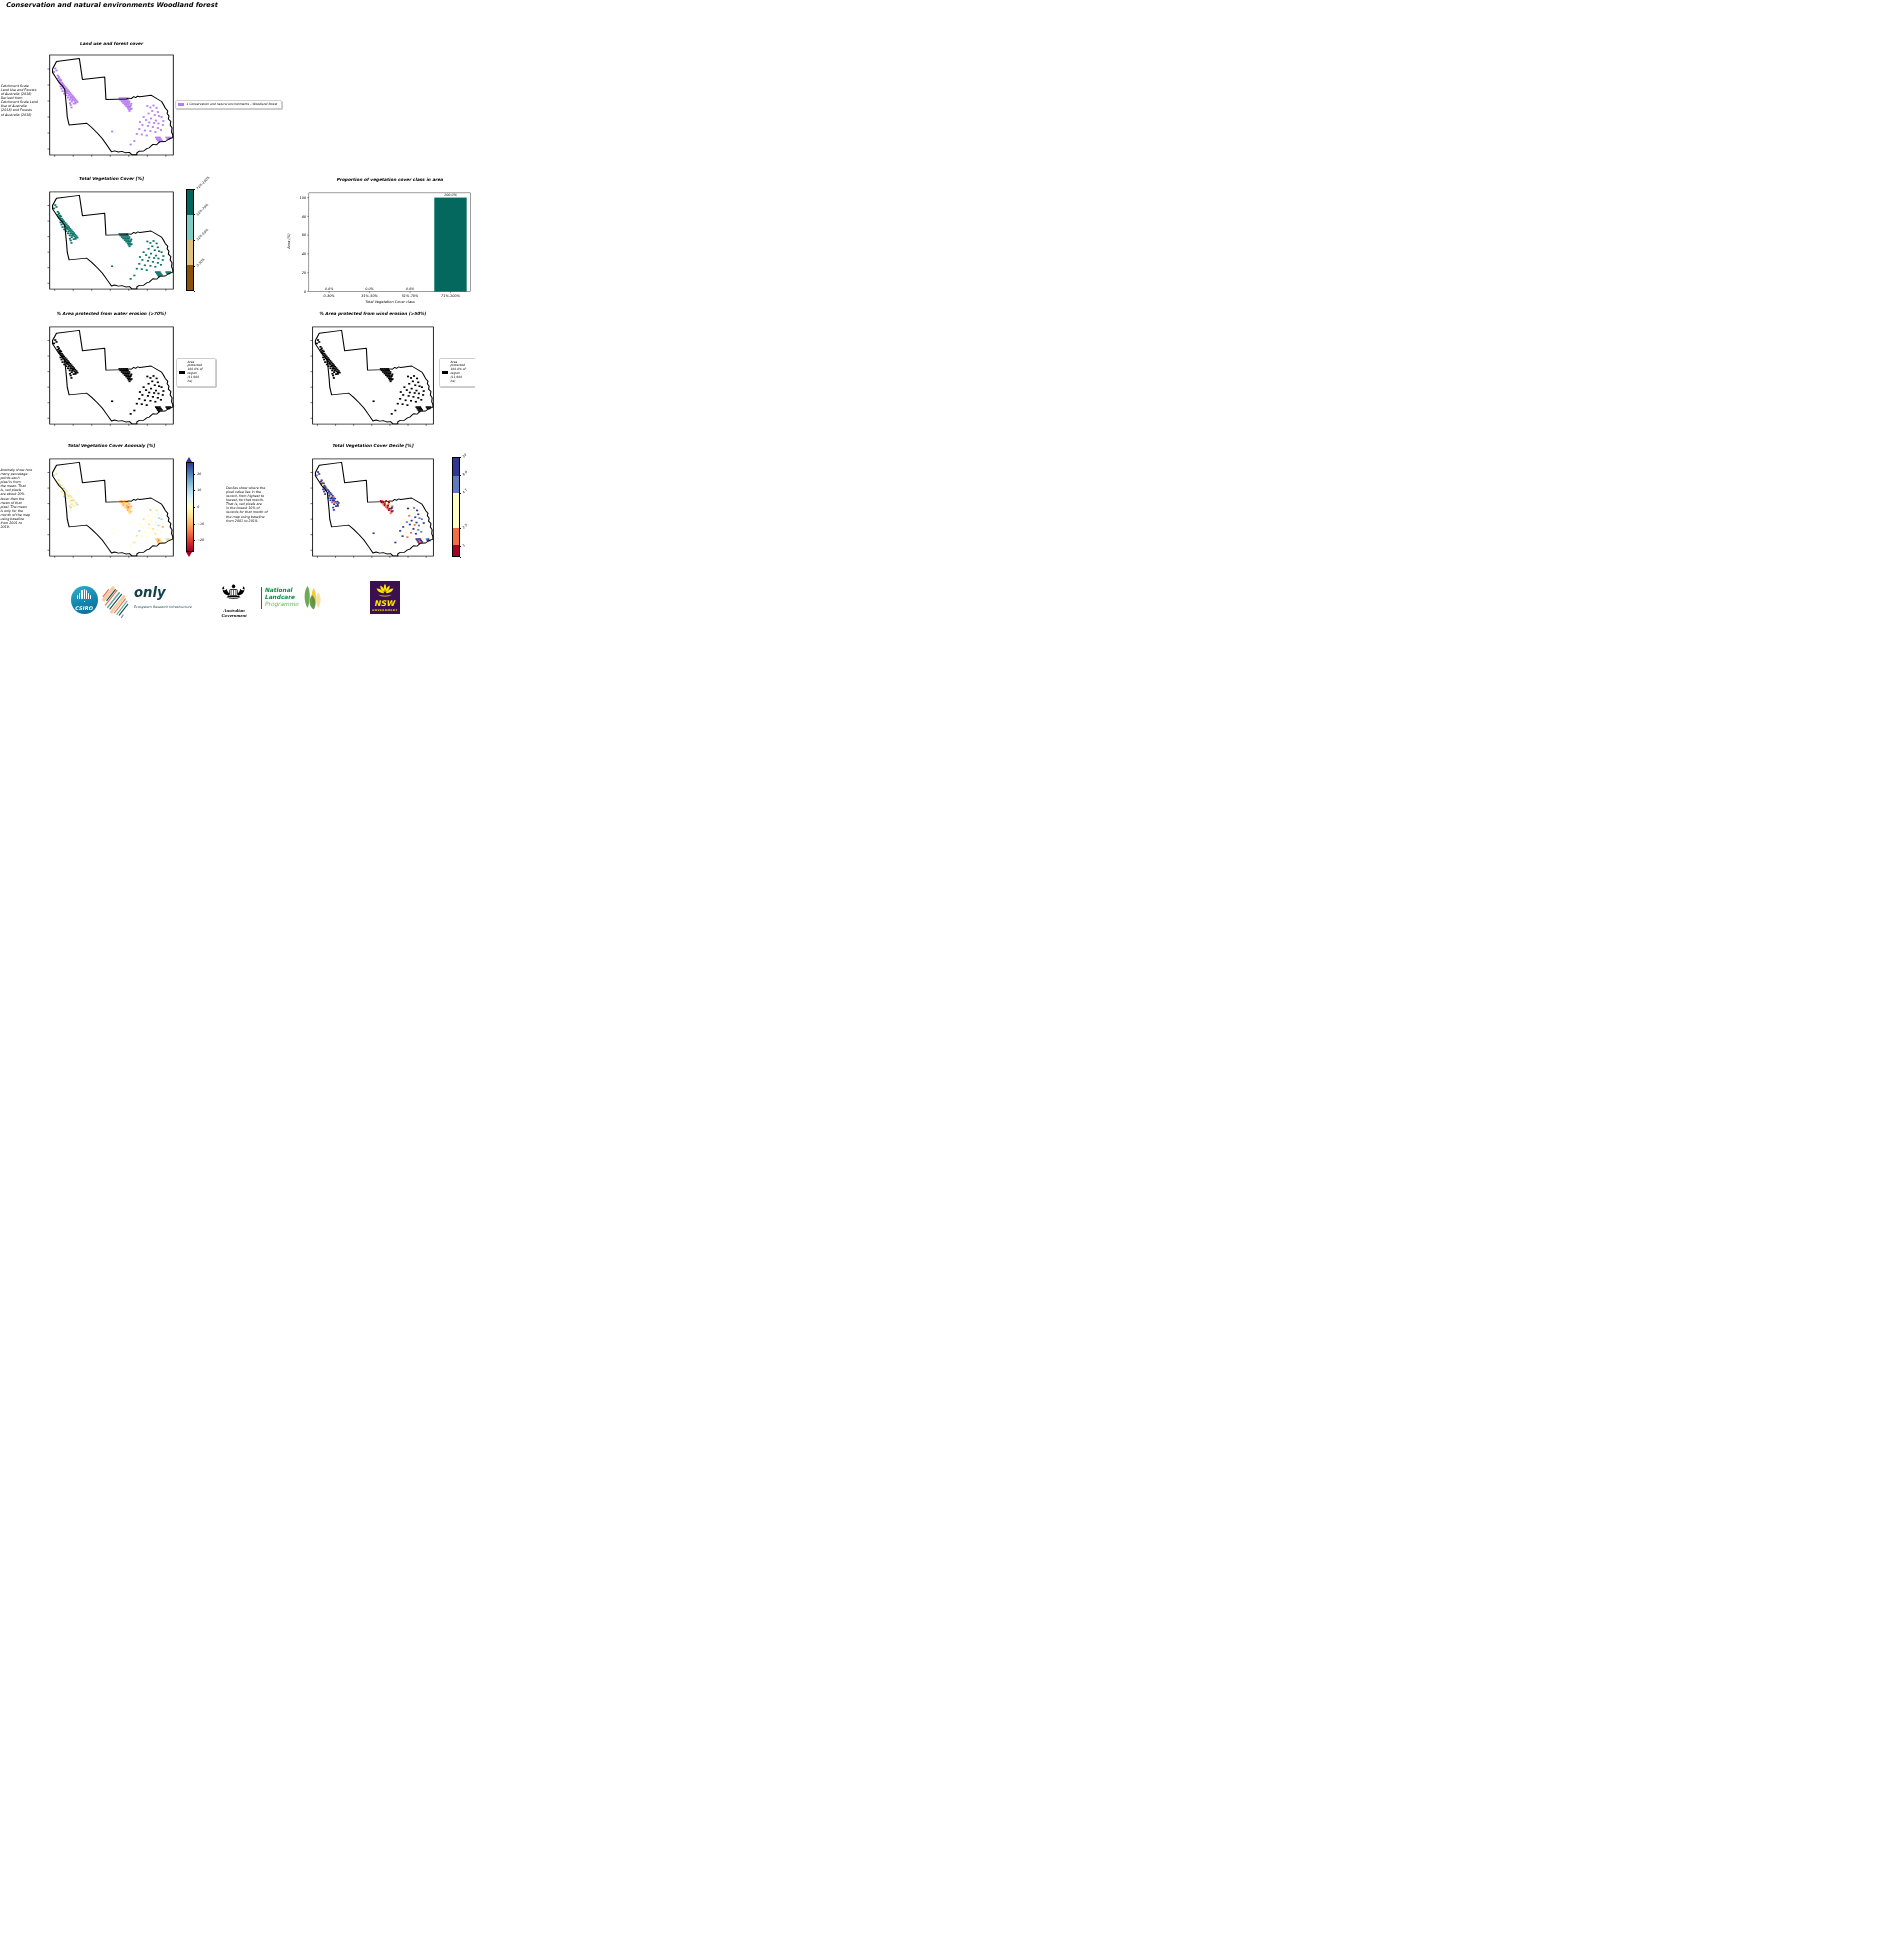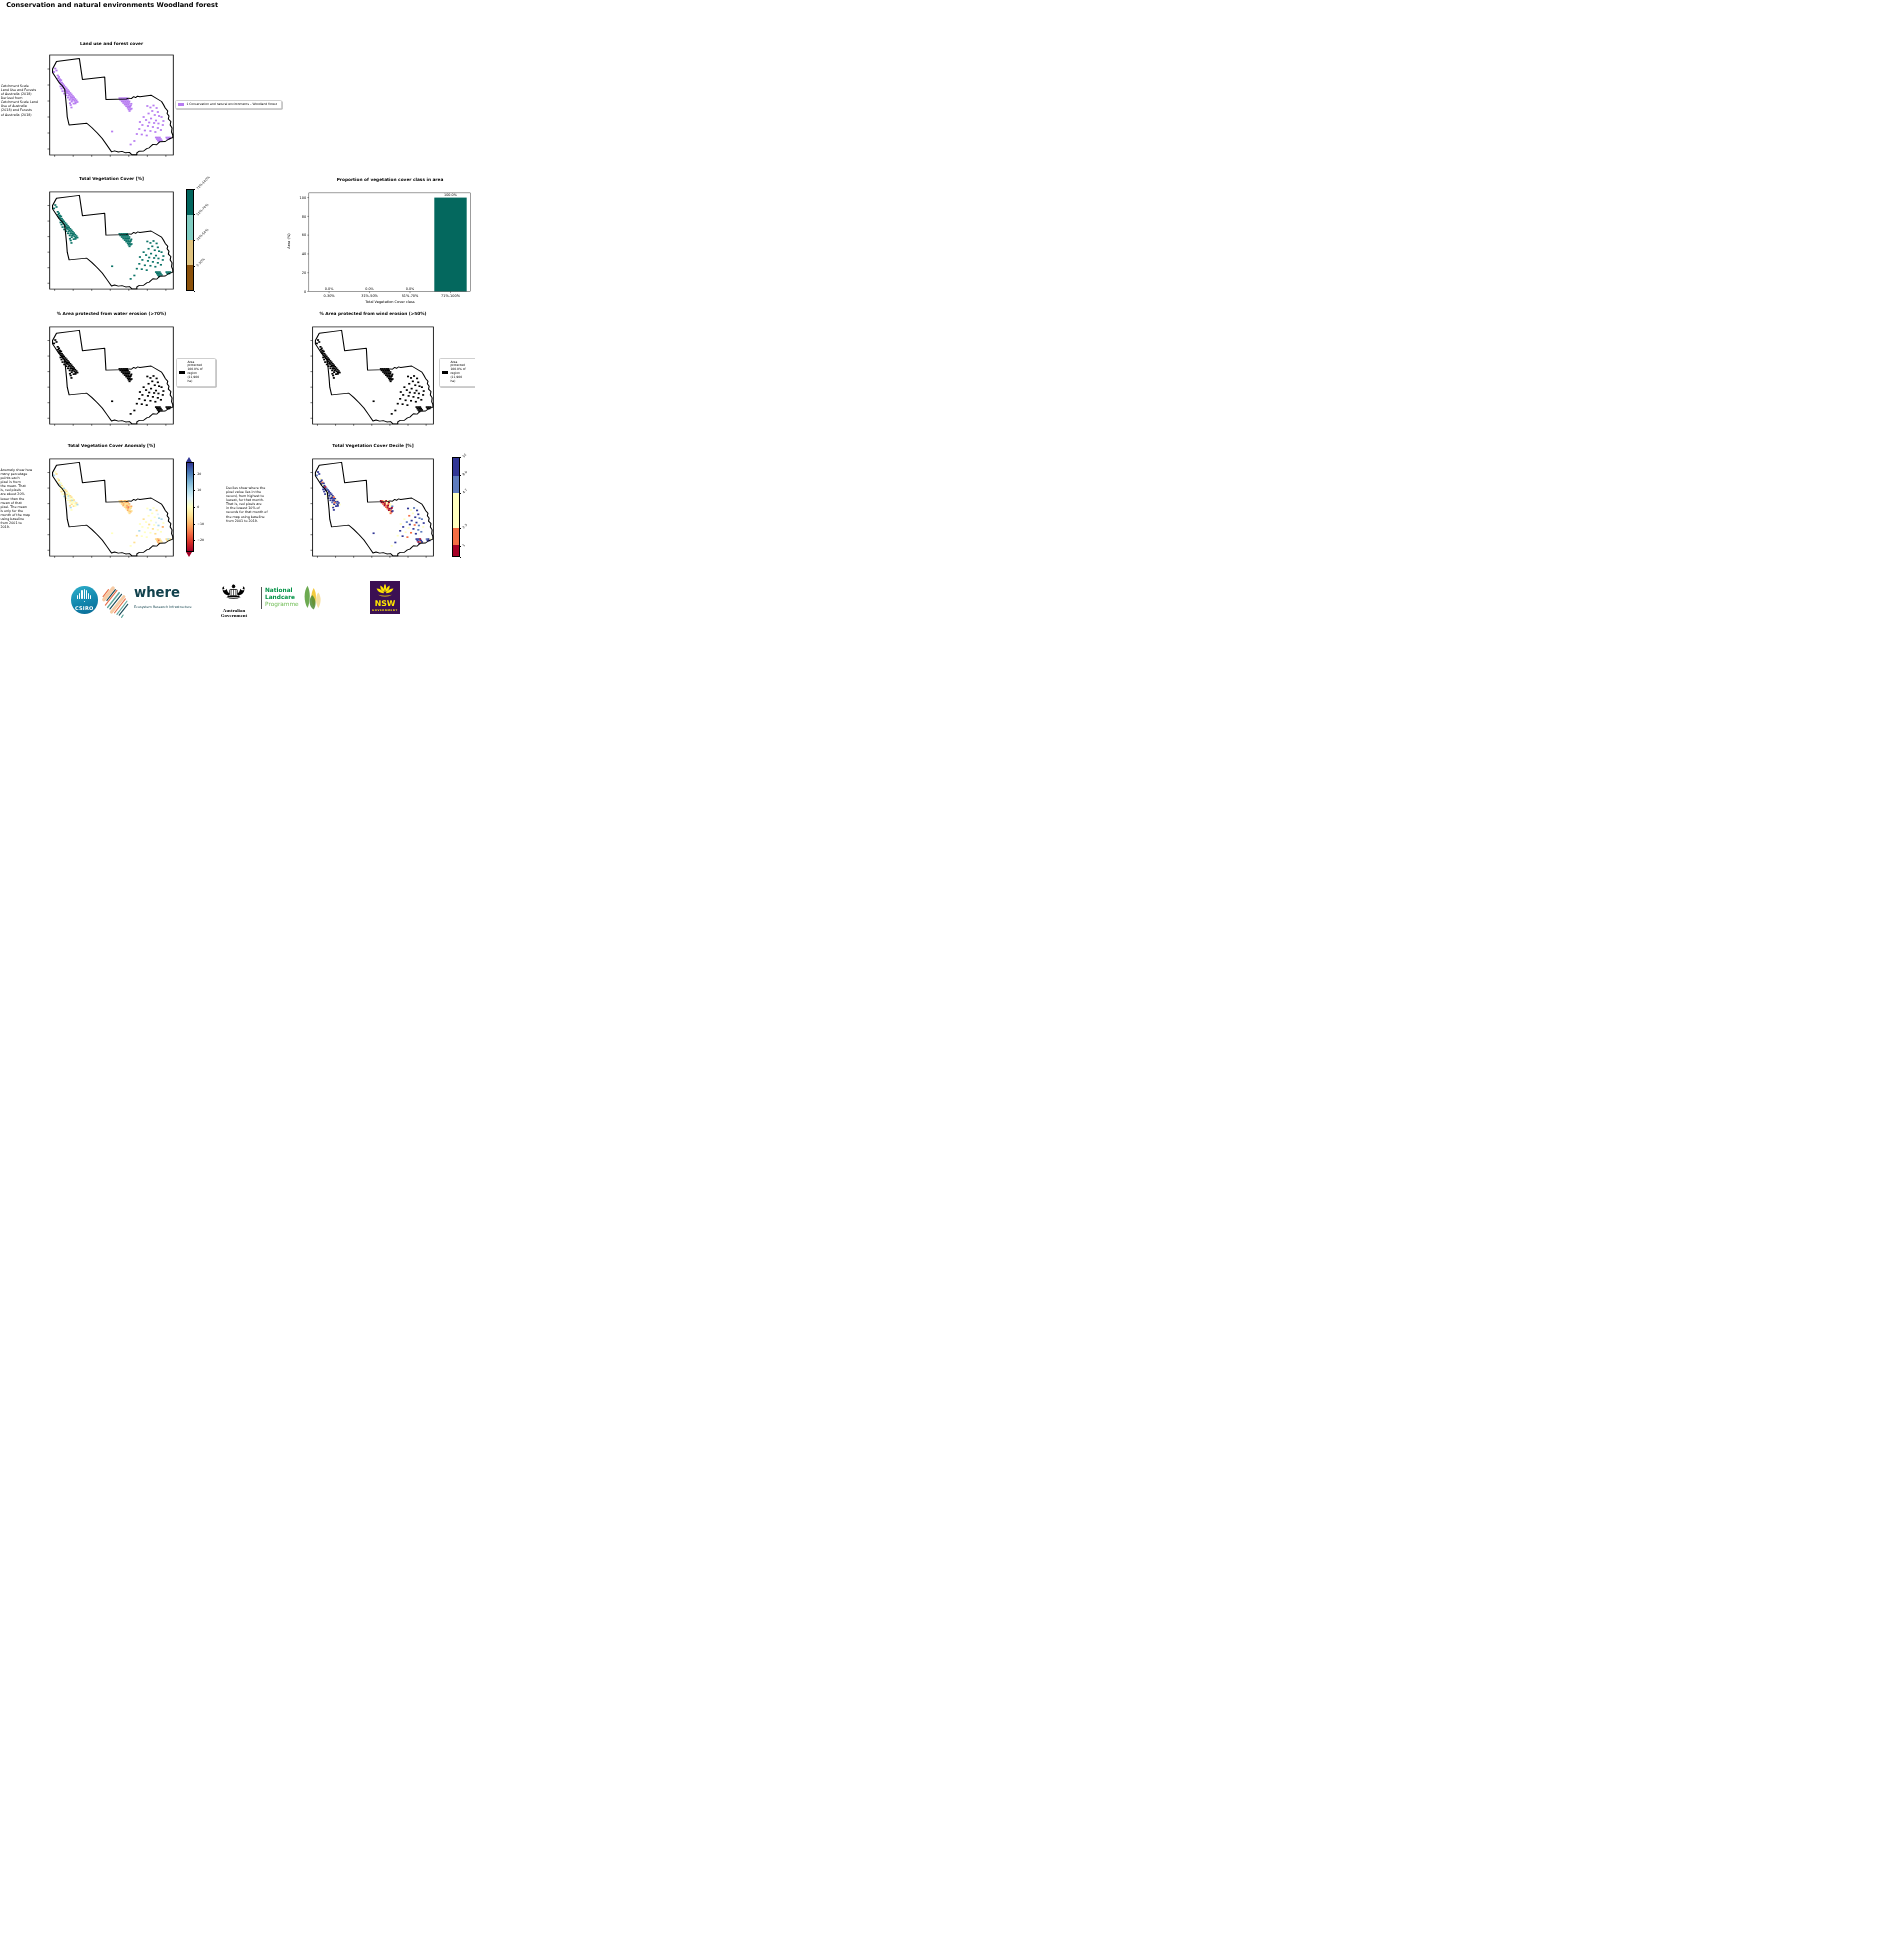--- a/index.html
+++ b/index.html
@@ -1,17 +1,17 @@
 <!DOCTYPE html>
 <html style="font-size:6.2px"><head>
 <meta charset="utf-8">
 <style>
   html,body{margin:0;padding:0;background:#ffffff;}
   .page{position:relative;width:475px;height:621px;background:#fff;overflow:hidden;
-        font-family:"DejaVu Sans","Liberation Sans",sans-serif;color:#000;}
+        font-family:"DejaVu Sans","Liberation Sans",sans-serif;color:#000;font-style:italic;}
   .page-title{position:absolute;left:6.2px;top:0.8px;font-size:6.6px;font-weight:bold;}
   .map-title{position:absolute;font-size:4.3px;font-weight:bold;text-align:center;}
   .map-panel{position:absolute;}
   .map-panel svg{width:100%;height:100%;display:block;}
   .note{position:absolute;font-size:3.3px;line-height:1.24;white-space:pre-line;}
   .legend-box{position:absolute;background:#fff;border:0.4px solid #cfcfcf;border-radius:1.6px;
               box-shadow:0.8px 0.8px 0 #b9b9b9;display:flex;align-items:center;gap:2.3px;padding:1.6px 2.3px;}
   .legend-box .swatch{display:inline-block;width:5.8px;height:3.1px;flex:0 0 auto;}
   .legend-box .legend-text{font-size:3px;line-height:1.3;white-space:pre-line;}
   .colorbar{position:absolute;}
@@ -1174,21 +1174,21 @@
       <line x1="26" y1="62" x2="56" y2="24" stroke="#1d4e5a" stroke-width="3"></line>
       <line x1="30" y1="70" x2="62" y2="30" stroke="#f6cba4" stroke-width="8"></line>
       <line x1="38" y1="72" x2="66" y2="36" stroke="#e8714b" stroke-width="3"></line>
       <line x1="44" y1="76" x2="70" y2="42" stroke="#5ea79d" stroke-width="3"></line>
       <line x1="18" y1="40" x2="40" y2="12" stroke="#1d4e5a" stroke-width="3"></line>
       <line x1="8" y1="30" x2="22" y2="12" stroke="#e8714b" stroke-width="3"></line>
       <line x1="50" y1="78" x2="72" y2="50" stroke="#1d4e5a" stroke-width="3"></line>
       <line x1="56" y1="84" x2="60" y2="78" stroke="#5ea79d" stroke-width="3"></line>
     </g>
   </svg>
-  <div class="tern-word" style="left: 134px; top: 585px; color: rgb(18, 66, 77);">where</div>
+  <div class="tern-word" style="left: 134px; top: 585px; color: rgb(18, 66, 77);">only</div>
   <div class="tern-sub" style="left: 134px; top: 605px; color: rgb(18, 66, 77);">Ecosystem Research Infrastructure</div>
 
   <svg style="position:absolute;left:218px;top:584px;" width="31" height="22.6" viewBox="0 0 80 58" fill="#000">
     <path d="M40 0 l2.4 4.6 5-1.4 -1.4 5 4.6 2.4 -4.6 2.4 1.4 5 -5-1.4 -2.4 4.6 -2.4-4.6 -5 1.4 1.4-5 -4.6-2.4 4.6-2.4 -1.4-5 5 1.4 Z" transform="translate(0,-1) scale(0.55) translate(33,2)"></path>
     <rect x="30" y="14" width="20" height="16" rx="2" fill="none" stroke="#000" stroke-width="2"></rect>
     <line x1="34" y1="14" x2="34" y2="30" stroke="#000" stroke-width="1.6"></line>
     <line x1="40" y1="14" x2="40" y2="30" stroke="#000" stroke-width="1.6"></line>
     <line x1="46" y1="14" x2="46" y2="30" stroke="#000" stroke-width="1.6"></line>
     <path d="M28 30 C18 28 12 22 12 14 C16 18 20 16 22 12 C24 18 26 22 30 24 Z"></path>
     <path d="M12 14 C10 10 12 6 16 6 C14 10 16 12 18 12 Z"></path>

